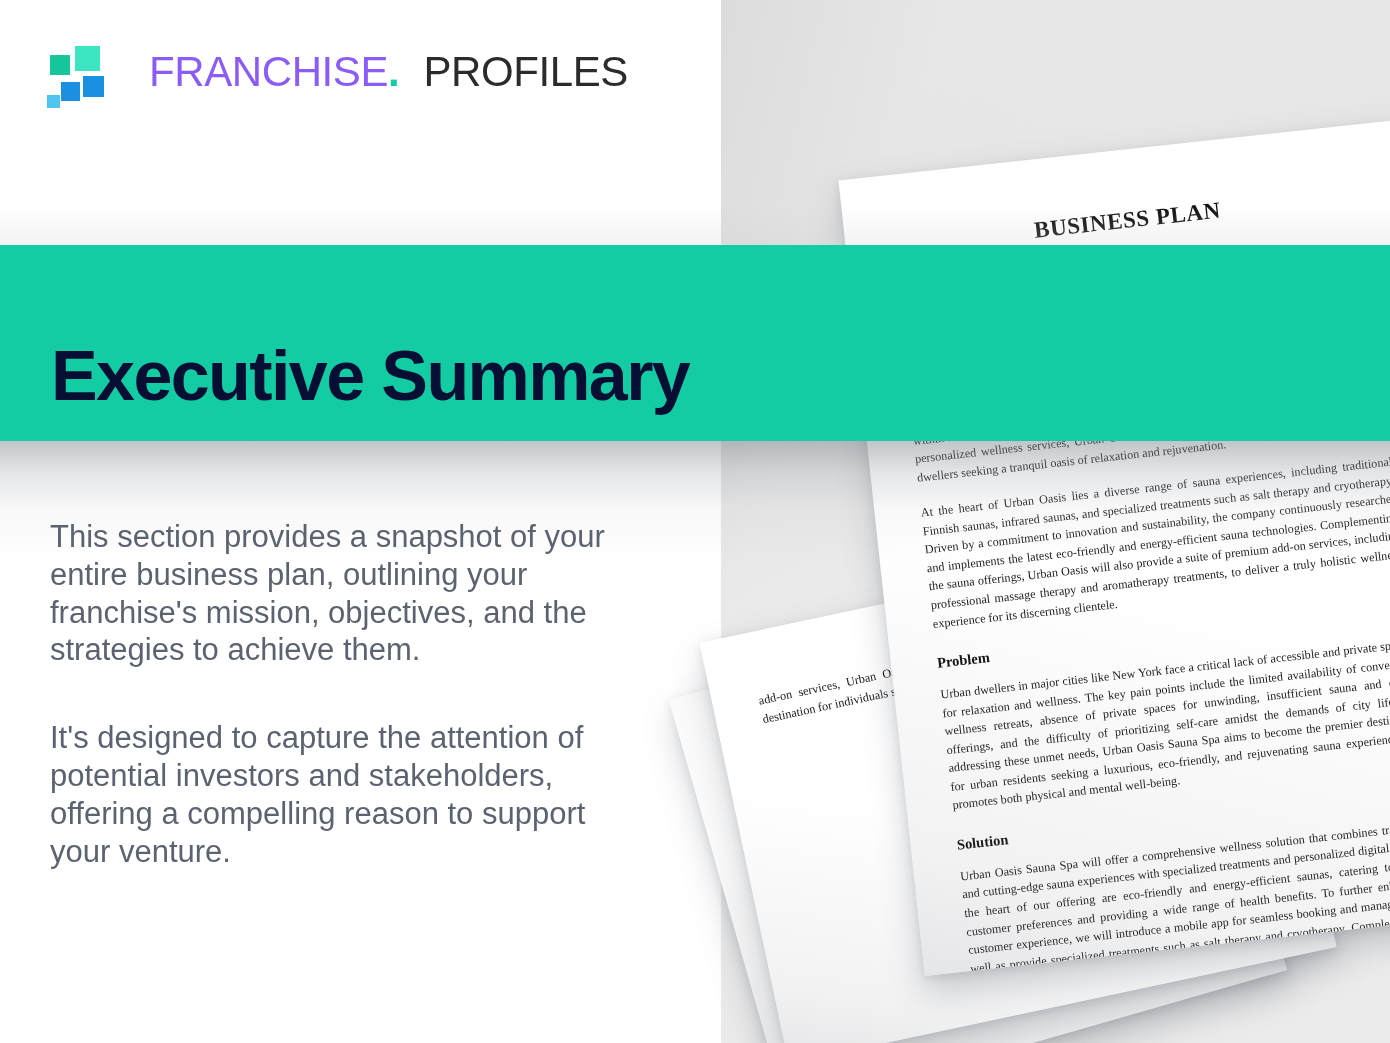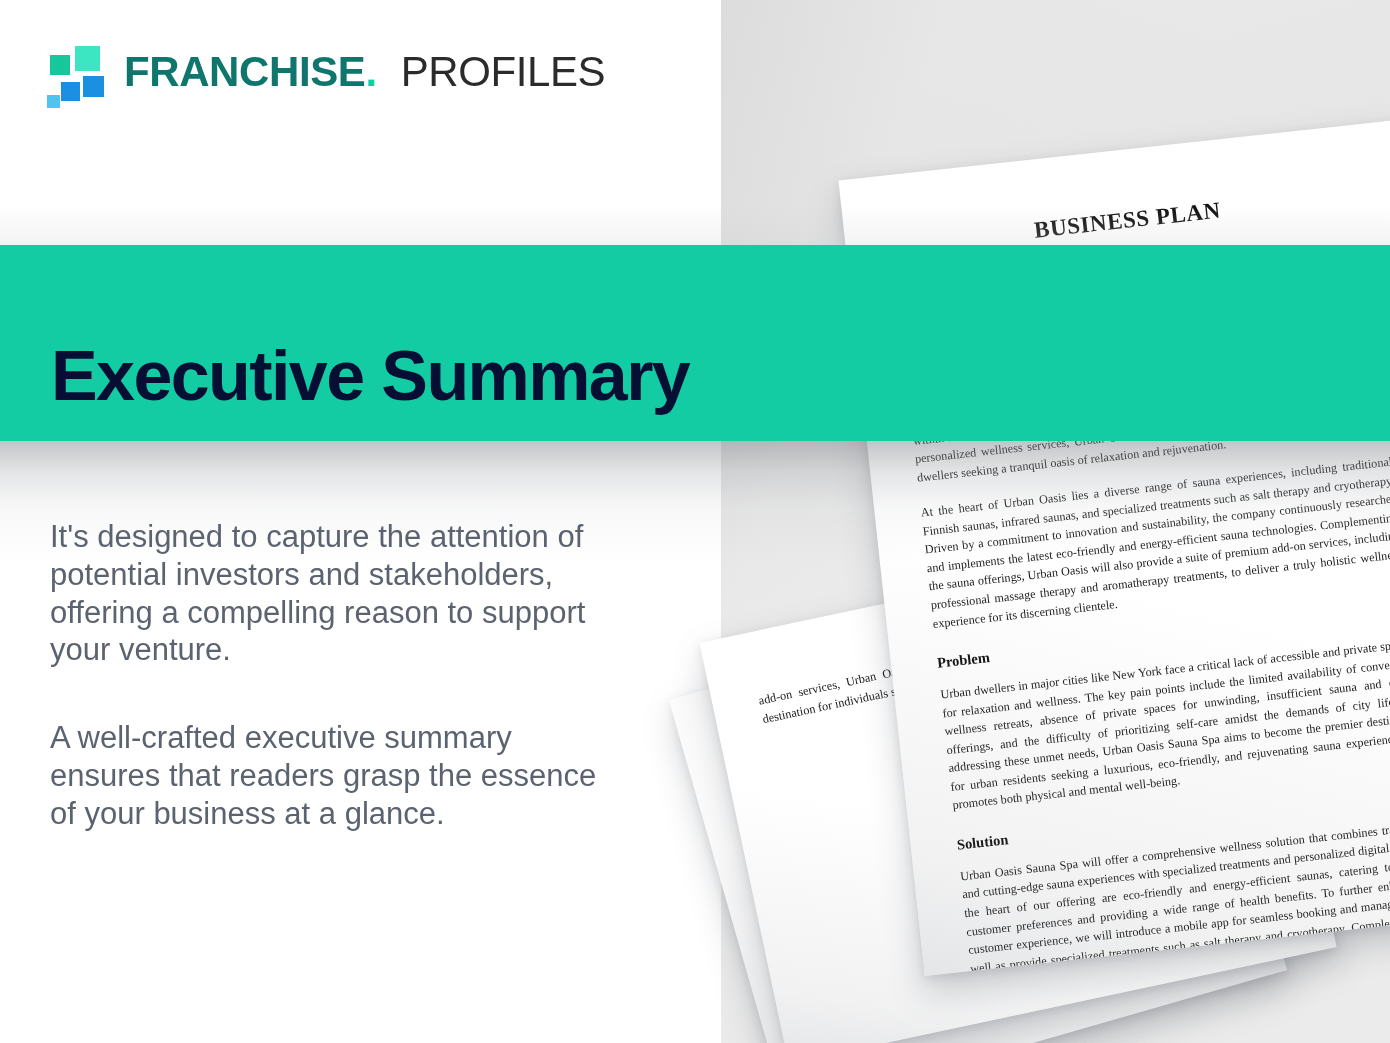--- a/index.html
+++ b/index.html
@@ -111,21 +111,21 @@
   .sq-e { left: 1px;  top: 51px; width: 13px; height: 13px; background: #4FC4EE; }
 
   .logo-word {
     margin-left: 16px;
     font-size: 42px;
     letter-spacing: -0.4px;
     line-height: 1;
     white-space: nowrap;
     font-family: "Liberation Sans", sans-serif;
   }
-  .logo-word .w1 { font-weight: 700; color: #0f766e; }
+  .logo-word .w1 { font-weight: 400; color: #8b5cf6; margin-left: 25px; }
   .logo-word .dot { font-weight: 700; color: #14CCA4; }
   .logo-word .w2 { font-weight: 400; color: #2b2b2b; margin-left: 24px; }
 
   
   .copy {
     position: absolute;
     left: 50px;
     top: 518px;
     width: 580px;
     z-index: 8;
@@ -287,17 +287,17 @@
       <i class="sq-a"></i>
       <i class="sq-b"></i>
       <i class="sq-c"></i>
       <i class="sq-d"></i>
       <i class="sq-e"></i>
     </span>
     <span class="logo-word"><span class="w1">FRANCHISE</span><span class="dot">.</span><span class="w2">PROFILES</span></span>
   </div>
 
   <div class="copy">
+    <p>This section provides a snapshot of your entire business plan, outlining your franchise's mission, objectives, and the strategies to achieve them.</p>
     <p>It's designed to capture the attention of potential investors and stakeholders, offering a compelling reason to support your venture.</p>
-    <p>A well-crafted executive summary ensures that readers grasp the essence of your business at a glance.</p>
   </div>
 
 </div>
 
 </body></html>

